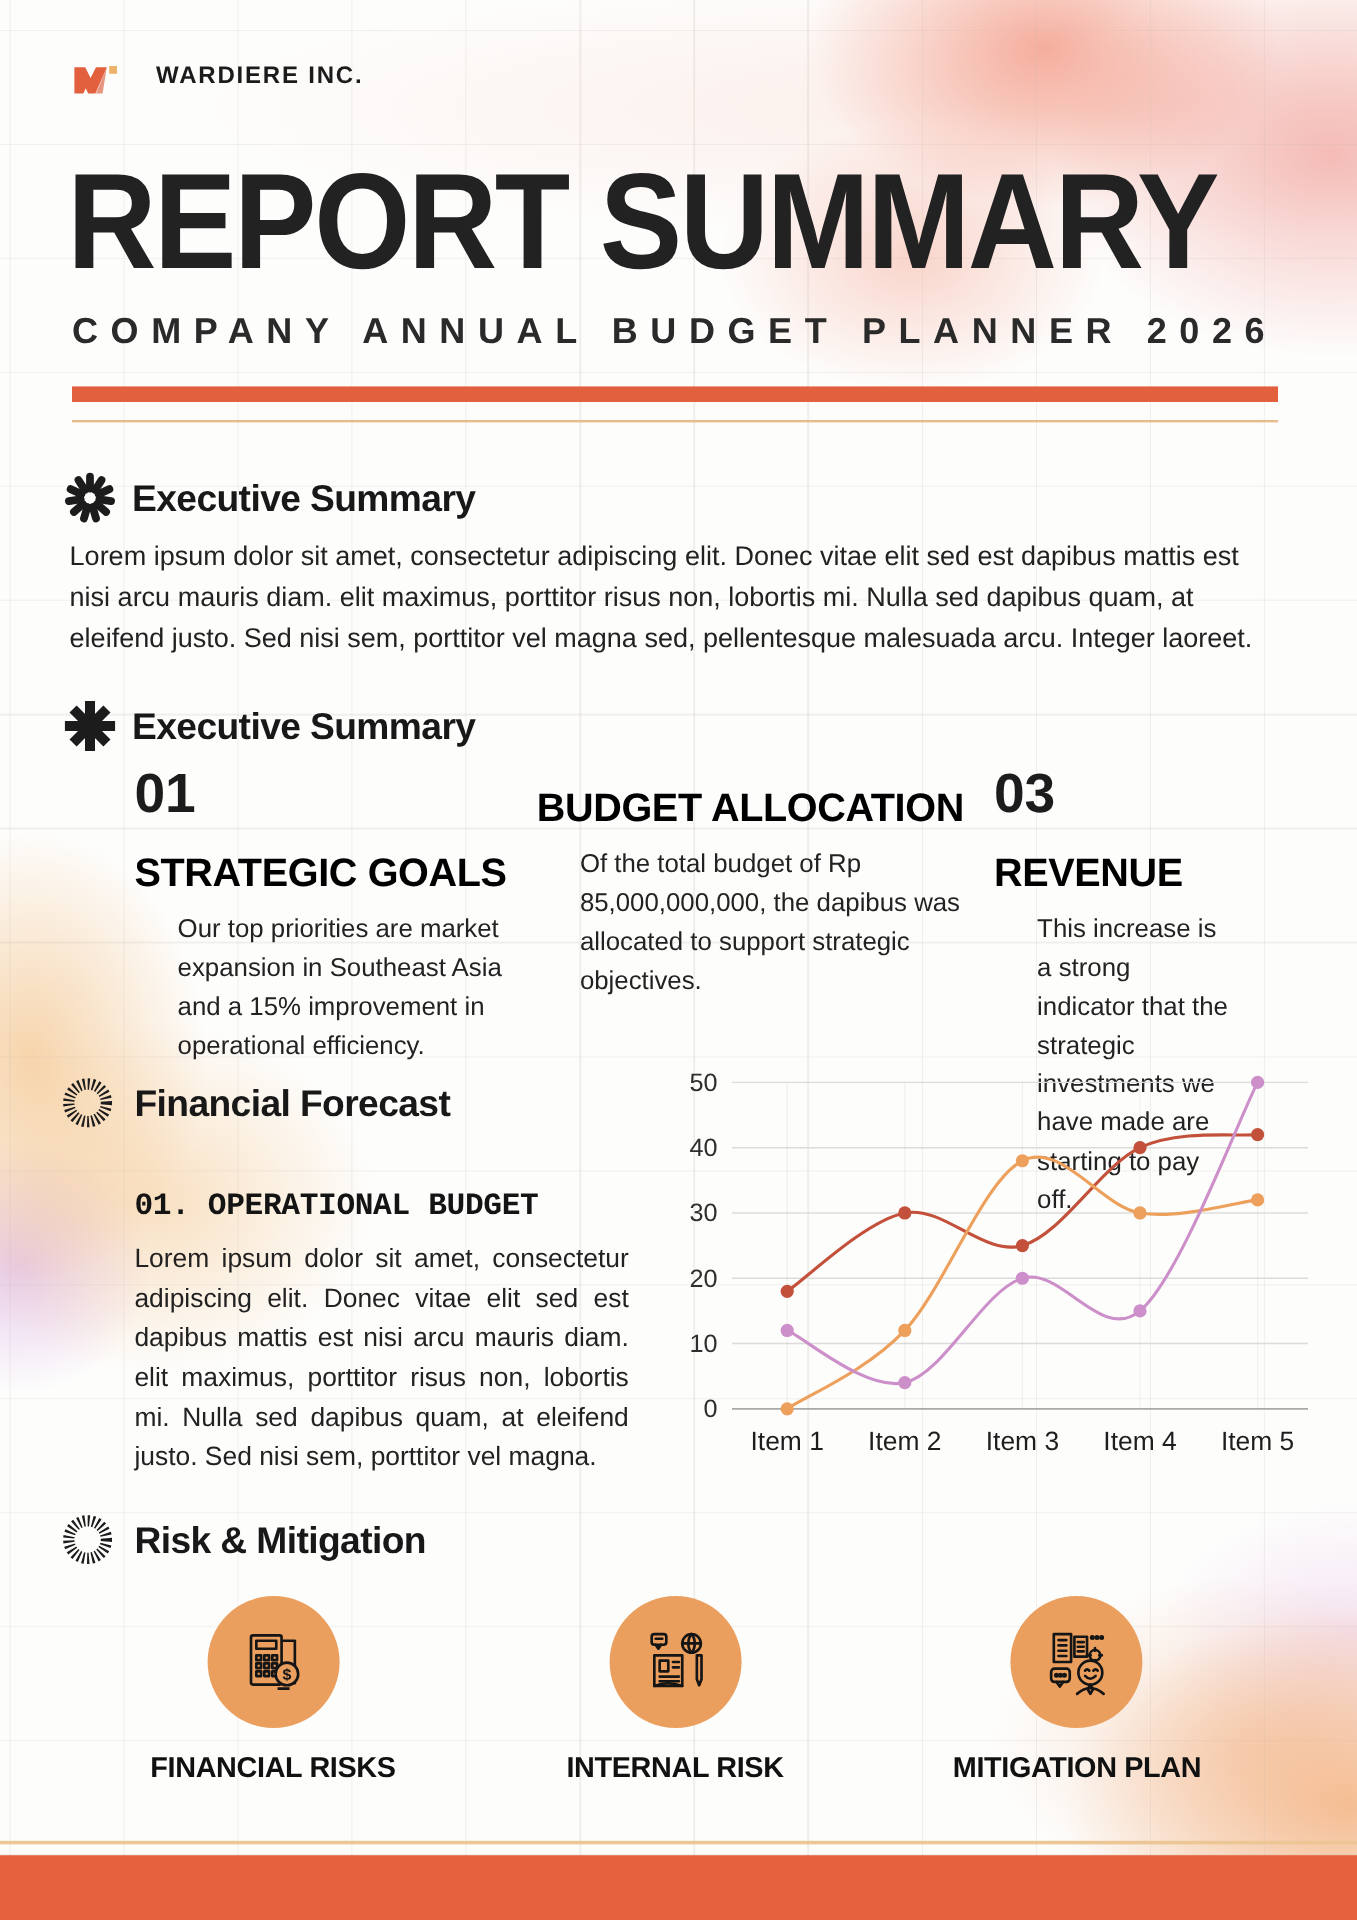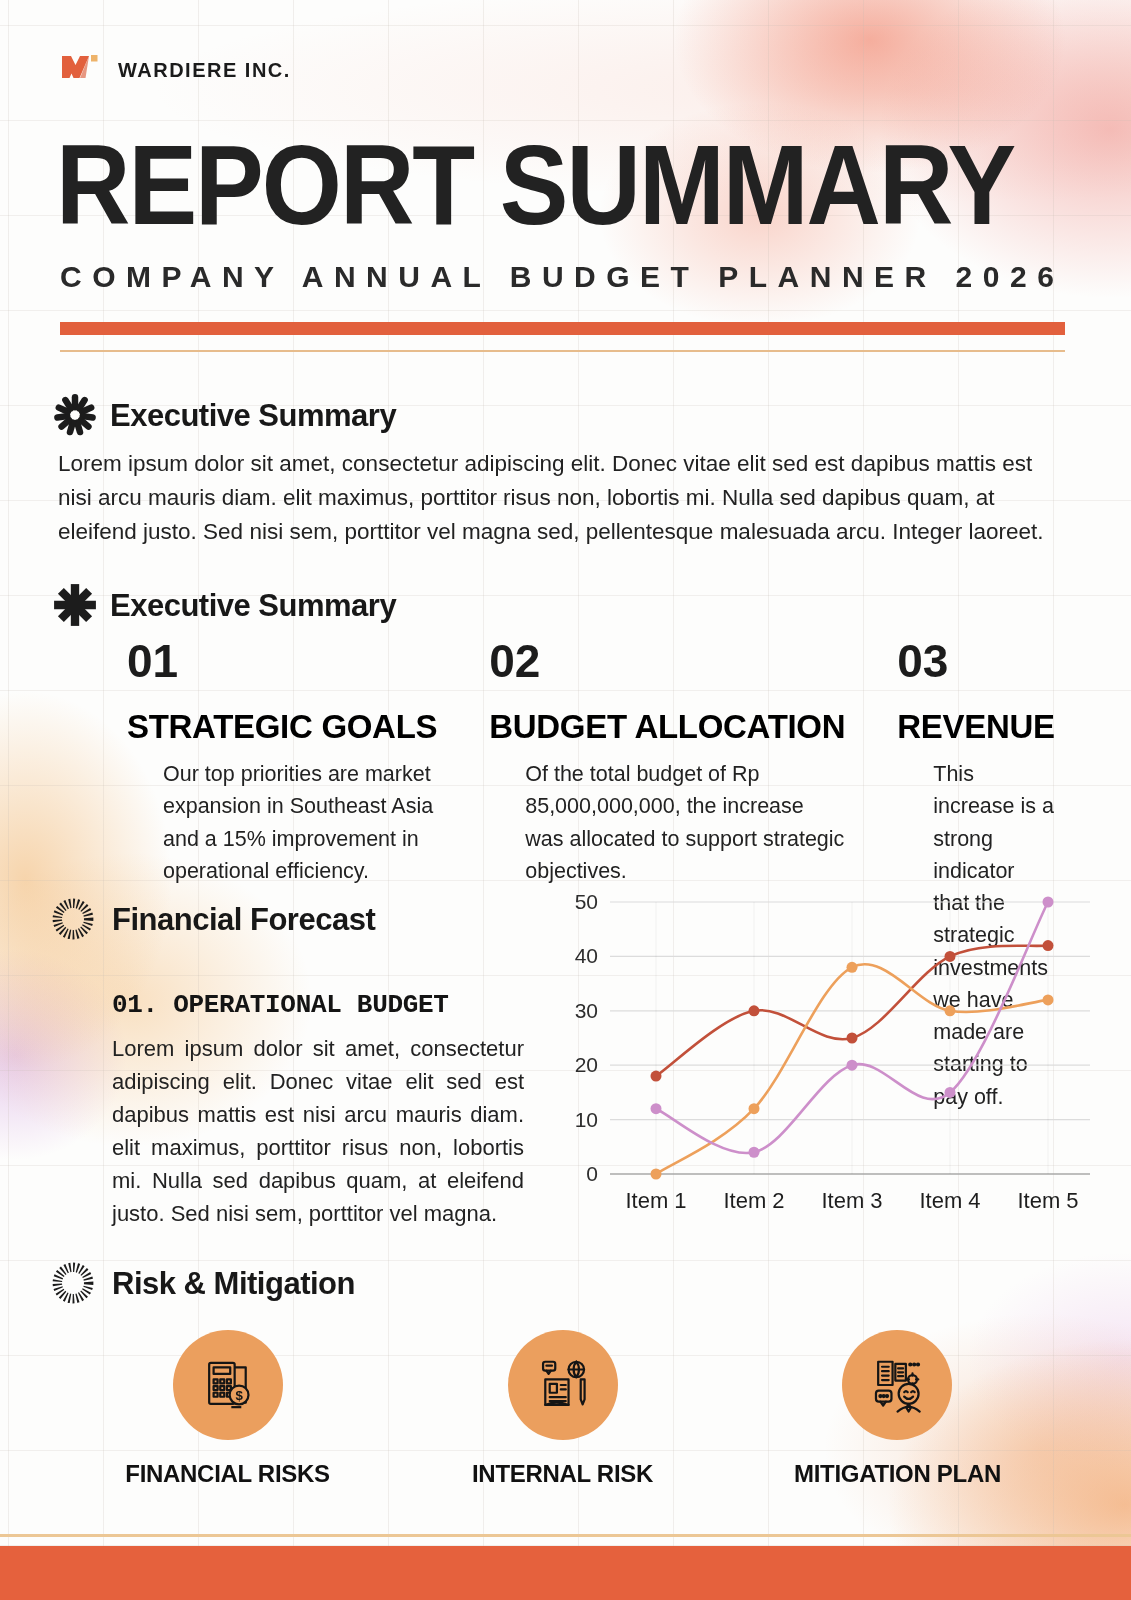--- a/index.html
+++ b/index.html
@@ -28,21 +28,21 @@
       radial-gradient(210px 270px at 25px 880px,  rgba(240,172,92,0.50), rgba(240,172,92,0) 70%),
       radial-gradient(260px 210px at 130px 1000px, rgba(243,184,112,0.42), rgba(243,184,112,0) 70%),
       radial-gradient(160px 150px at 15px 1055px, rgba(206,150,221,0.48), rgba(206,150,221,0) 70%),
       radial-gradient(330px 230px at 1125px 1505px, rgba(240,148,78,0.55), rgba(240,148,78,0) 72%),
       radial-gradient(300px 190px at 1040px 1450px, rgba(238,166,120,0.35), rgba(238,166,120,0) 72%),
       radial-gradient(220px 150px at 1125px 1360px, rgba(223,166,223,0.28), rgba(223,166,223,0) 72%);
   }
   .content { position:absolute; inset:0; z-index:1; }
 
   
-  .logo { position:absolute; left:60px; top:52px; display:flex; align-items:flex-end; gap:16px; }
+  .logo { position:absolute; left:60px; top:52px; display:flex; align-items:flex-start; gap:28px; }
   .logo-text { font-size:20px; font-weight:600; letter-spacing:1.5px; color:#1b1b1b; }
   .big-title {
     position:absolute; left:56px; top:128px; width:1020px;
     font-size:103px; font-weight:700; letter-spacing:-2px; line-height:1;
     color:#222; transform:scaleY(1.1); transform-origin:left top; white-space:nowrap;
   }
   .subtitle {
     position:absolute; left:60px; top:260px;
     font-size:30px; font-weight:700; letter-spacing:10.5px; color:#2a2a2a; white-space:nowrap;
   }
@@ -51,22 +51,22 @@
 
   .sec-icon { position:absolute; width:46px; height:46px; }
   h2.sec-heading { position:absolute; font-size:31px; font-weight:700; letter-spacing:-0.5px; color:#181818; white-space:nowrap; }
 
   .exec1-body {
     position:absolute; left:58px; top:447px; width:988px;
     font-size:22.5px; line-height:1.52; color:#222;
   }
 
   .exec2-cols {
-    position:absolute; left:127px; top:634px; width:932px;
-    display:grid; grid-template-columns: 1fr 1fr 0.92fr; column-gap:52px;
+    position:absolute; left:112px; top:634px; width:932px;
+    display:grid; grid-template-columns: 1fr 1fr 0.92fr; column-gap:25px;
   }
   .col-num   { font-size:46px; font-weight:700; color:#1c1c1c; }
   .col-title { font-size:33px; font-weight:700; letter-spacing:-0.3px; margin-top:20px; color:#000000; white-space:nowrap; }
   .col-body  { font-size:21.5px; line-height:1.5; margin-top:12px; color:#222;margin-left:36px; }
 
   .forecast-sub {
     position:absolute; left:112px; top:990px;
     font-size:26px; font-weight:700; letter-spacing:-0.3px; color:#141414; white-space:nowrap;font-family:Liberation Mono, monospace;
   }
   .forecast-body {
@@ -140,23 +140,22 @@
     </svg>
     <h2 class="sec-heading" style="left:110px; top:588px;">Executive Summary</h2>
 
     <div class="exec2-cols">
       <div class="exec-col">
         <div class="col-num">01</div>
         <div class="col-title">STRATEGIC GOALS</div>
         <div class="col-body">Our top priorities are market expansion in Southeast Asia and a 15% improvement in operational efficiency.</div>
       </div>
       <div class="exec-col">
-        <div class="col-num">02</div>
         <div class="col-title">BUDGET ALLOCATION</div>
-        <div class="col-body">Of the total budget of Rp 85,000,000,000, the increase was allocated to support strategic objectives.</div>
+        <div class="col-body">Of the total budget of Rp 85,000,000,000, the dapibus was allocated to support strategic objectives.</div>
       </div>
       <div class="exec-col">
         <div class="col-num">03</div>
         <div class="col-title">REVENUE</div>
         <div class="col-body">This increase is a strong indicator that the strategic investments we have made are starting to pay off.</div>
       </div>
     </div>
 
     <svg class="sec-icon" style="left:50px; top:896px;" viewBox="0 0 44 44">
       <circle cx="22" cy="22" r="15" fill="none" stroke="#1c1c1c" stroke-width="9" stroke-dasharray="1.6 2.1"></circle>

